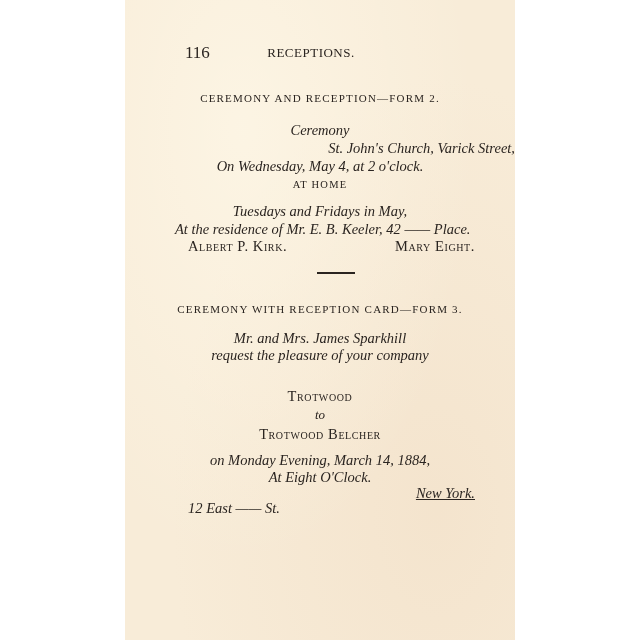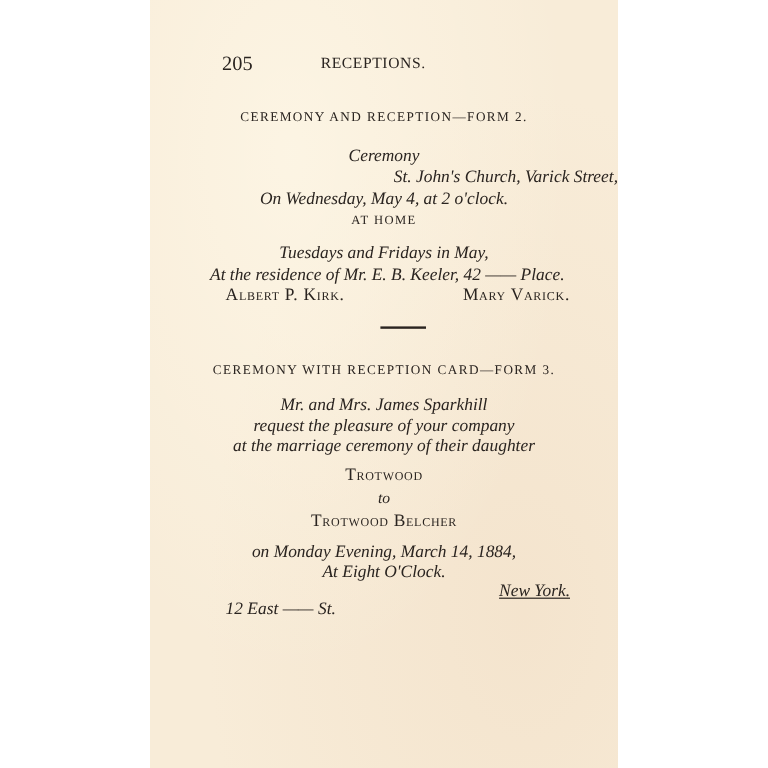--- a/index.html
+++ b/index.html
@@ -66,44 +66,43 @@
       width: 38px;
       height: 2px;
       background: #2a2420;
     }
   </style>
 </head>
 <body>
 
 <div class="page">
 
-  <div class="abs pagenum">205</div>
+  <div class="abs pagenum">116</div>
   <div class="abs running-head">RECEPTIONS.</div>
 
   <div class="abs center sc" style="top:92px; font-size:11px;">CEREMONY AND RECEPTION—FORM 2.</div>
 
   <div class="abs center it" style="top:122px;">Ceremony</div>
   <div class="abs center it" style="top:140px;text-align:right;">St. John's Church, Varick Street,</div>
   <div class="abs center it" style="top:158px;">On Wednesday, May 4, at 2 o'clock.</div>
 
   <div class="abs center sc" style="top:179px;">AT HOME</div>
 
   <div class="abs center it" style="top:203px;">Tuesdays and Fridays in May,</div>
   <div class="abs it" style="top:221px; left:50px;">At the residence of Mr. E. B. Keeler, 42 —— Place.</div>
 
   <div class="abs name-sc" style="top:238px; left:63px;">Albert P. Kirk.</div>
-  <div class="abs name-sc" style="top:238px; right:40px;">Mary Varick.</div>
+  <div class="abs name-sc" style="top:238px; right:40px;">Mary Eight.</div>
 
   <div class="rule"></div>
 
   <div class="abs center sc" style="top:303px; font-size:11px;">CEREMONY WITH RECEPTION CARD—FORM 3.</div>
 
   <div class="abs center it" style="top:330px;">Mr. and Mrs. James Sparkhill</div>
   <div class="abs center it" style="top:347px;">request the pleasure of your company</div>
-  <div class="abs center it" style="top:364px;">at the marriage ceremony of their daughter</div>
 
   <div class="abs center name-sc" style="top:388px;">Trotwood</div>
   <div class="abs center it" style="top:407px; font-size:13px;">to</div>
   <div class="abs center name-sc" style="top:426px;">Trotwood Belcher</div>
 
   <div class="abs center it" style="top:452px;">on Monday Evening, March 14, 1884,</div>
   <div class="abs center it" style="top:469px;">At Eight O'Clock.</div>
   <div class="abs it" style="top:485px; right:40px;text-decoration:underline;">New York.</div>
   <div class="abs it" style="top:500px; left:63px;">12 East —— St.</div>
 

